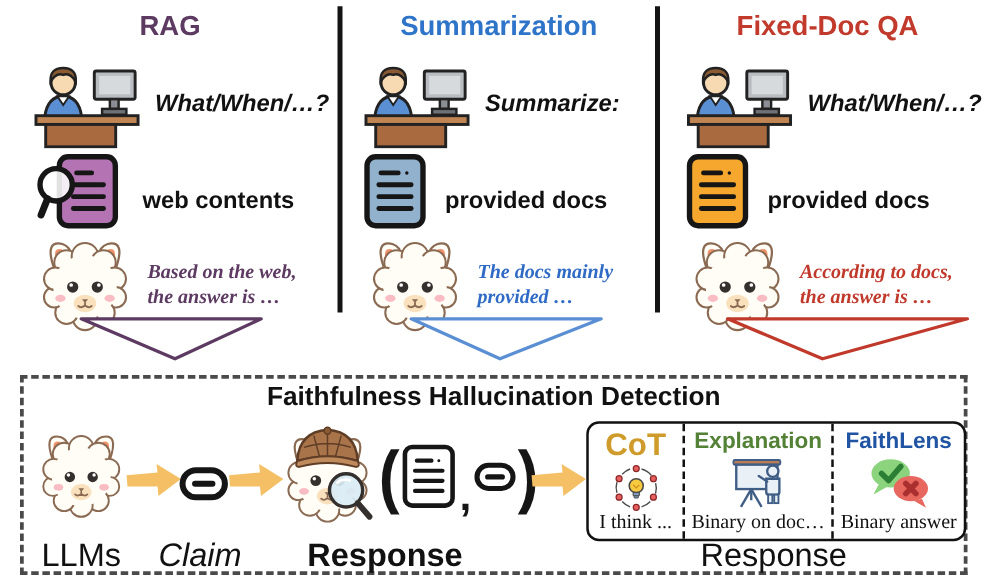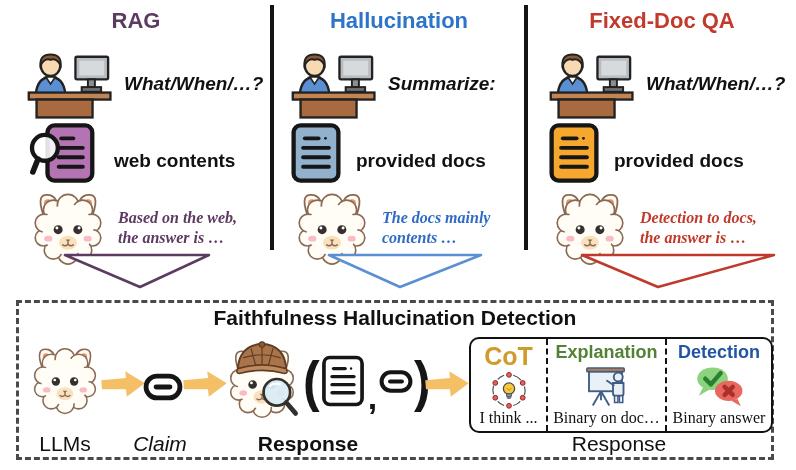--- a/index.html
+++ b/index.html
@@ -50,21 +50,21 @@
   #paren-group{left:284px;top:38px;height:80px;display:flex;align-items:center;}
   #arrow3{left:404px;top:66px;width:48px;height:30px;}
   #response-box{left:450px;top:34px;width:300px;height:92px;border:2.5px solid #111;
                 border-radius:10px;display:flex;background:#fff;}
 
   .paren{font-size:50px;font-weight:bold;line-height:70px;transform:scaleY(1.12);color:#161616;}
   .comma{font-size:34px;font-weight:bold;align-self:flex-end;margin:0 1px 4px 2px;color:#161616;}
   .icon-doc-paren{width:44px;height:62px;margin:0 1px;}
   .icon-pill-paren{width:34px;height:25px;margin:0 1px;}
 
-  .blabel{position:absolute;top:128px;height:26px;text-align:center;font-size:21px;line-height:26px;}
+  .blabel{position:absolute;top:128px;height:26px;text-align:center;font-size:26px;line-height:26px;}
   #lab-llms{left:0;width:92px;}
   #lab-claim{left:96px;width:90px;font-style:italic;}
   #lab-fl{left:204px;width:170px;font-weight:bold;}
   #lab-resp{left:450px;width:300px;}
 
   .cell{display:flex;flex-direction:column;align-items:center;justify-content:space-between;
         padding:3px 1px 4px;box-sizing:border-box;}
   .cell-cot{width:75px;} .cell-exp{width:119px;border-left:2.5px dashed #111;}
   .cell-pred{width:106px;border-left:2.5px dashed #111;flex:1;}
   .cell-label{font-size:18px;font-weight:bold;white-space:nowrap;}
@@ -236,40 +236,40 @@
           <use href="#sym-llama"></use>
         </svg>
       <div class="resp resp-rag">
         <div>Based on the web,</div>
         <div>the answer is …</div>
       </div>
     </div>
   </div>
 
   <div class="col" id="col-sum">
-    <div class="col-title c-sum">Hallucination</div>
+    <div class="col-title c-sum">Summarization</div>
     <div class="row row-user">
       <svg class="icon-user">
           <use href="#sym-user"></use>
         </svg>
       <span class="question">Summarize:</span>
     </div>
     <div class="row row-doc">
       <svg class="icon-doc doc-blue">
           <use href="#sym-doc"></use>
         </svg>
       <span class="source">provided docs</span>
     </div>
     <div class="row row-llama">
       <svg class="icon-llama">
           <use href="#sym-llama"></use>
         </svg>
       <div class="resp resp-sum">
         <div>The docs mainly</div>
-        <div>contents …</div>
+        <div>provided …</div>
       </div>
     </div>
   </div>
 
   <div class="col" id="col-qa">
     <div class="col-title c-qa">Fixed-Doc QA</div>
     <div class="row row-user">
       <svg class="icon-user">
           <use href="#sym-user"></use>
         </svg>
@@ -279,21 +279,21 @@
       <svg class="icon-doc doc-orange">
           <use href="#sym-doc"></use>
         </svg>
       <span class="source">provided docs</span>
     </div>
     <div class="row row-llama">
       <svg class="icon-llama">
           <use href="#sym-llama"></use>
         </svg>
       <div class="resp resp-qa">
-        <div>Detection to docs,</div>
+        <div>According to docs,</div>
         <div>the answer is …</div>
       </div>
     </div>
   </div>
 
   <svg class="funnel" id="funnel-rag" width="150" height="38">
     <polygon points="3,3 147,3 78,35" fill="#fff" stroke="#5d3a61" stroke-width="2.6" stroke-linejoin="round"></polygon>
   </svg>
   <svg class="funnel" id="funnel-sum" width="158" height="38">
     <polygon points="3,3 155,3 74,35" fill="#fff" stroke="#5b8fd4" stroke-width="2.6" stroke-linejoin="round"></polygon>
@@ -346,21 +346,21 @@
         <span class="cell-text">I think ...</span>
       </div>
       <div class="cell cell-exp">
         <span class="cell-label lab-exp">Explanation</span>
         <svg class="icon-present">
             <use href="#sym-present"></use>
           </svg>
         <span class="cell-text">Binary on doc…</span>
       </div>
       <div class="cell cell-pred">
-        <span class="cell-label lab-pred">Detection</span>
+        <span class="cell-label lab-pred">FaithLens</span>
         <svg class="icon-bubbles">
             <use href="#sym-bubbles"></use>
           </svg>
         <span class="cell-text">Binary answer</span>
       </div>
     </div>
 
     <div class="blabel" id="lab-llms">LLMs</div>
     <div class="blabel" id="lab-claim">Claim</div>
     <div class="blabel" id="lab-fl">Response</div>

